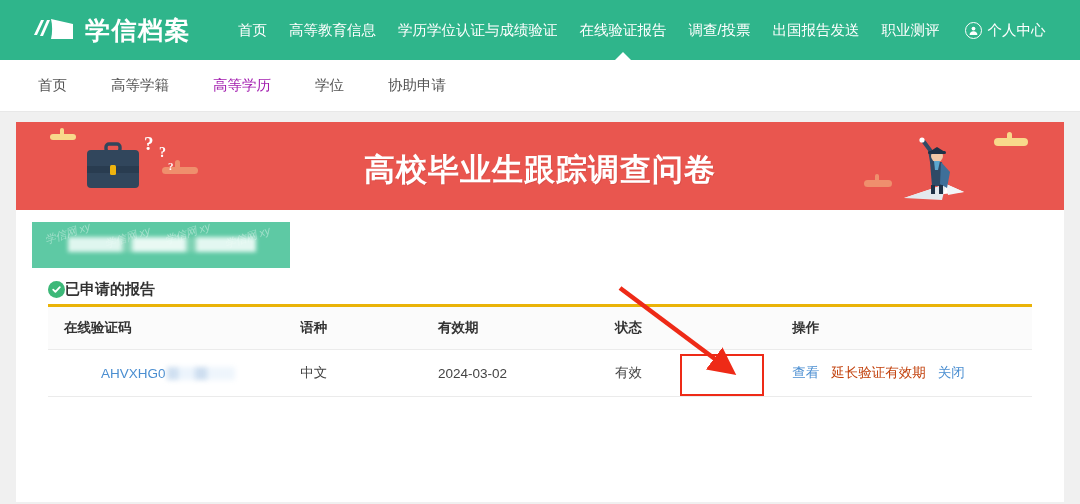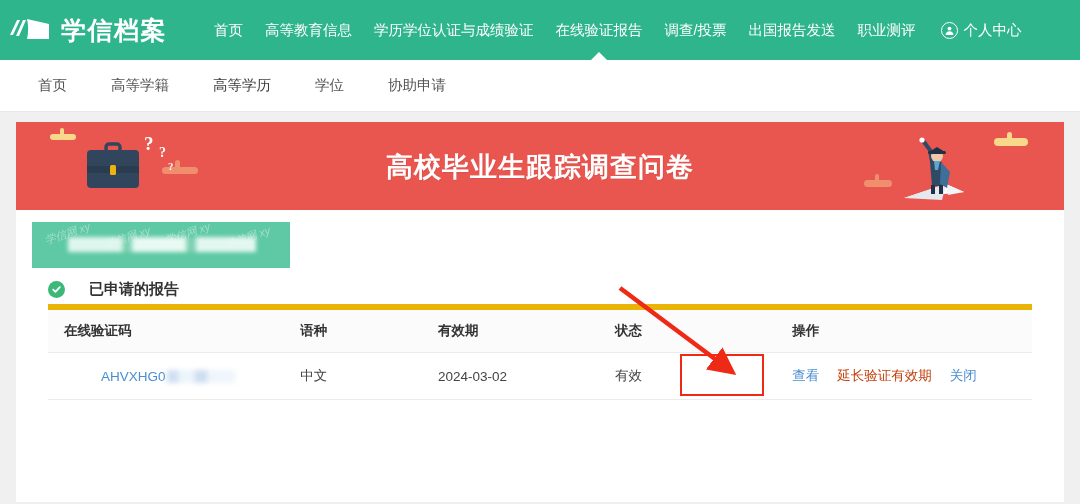--- a/index.html
+++ b/index.html
@@ -13,21 +13,21 @@
     -webkit-font-smoothing: antialiased;
   }
 
   
   .top-header {
     height: 60px;
     background: #2fb58b;
     display: flex;
     align-items: center;
     position: relative;
-    padding-left: 8px;
+    padding-left: 32px;
   }
   .logo-wrap {
     display: flex;
     align-items: center;
     gap: 9px;
     margin-right: 36px;
     cursor: pointer;
   }
   .logo-mark { width: 44px; height: 30px; display:block; }
   .logo-text {
@@ -91,21 +91,21 @@
     align-items: center;
     padding-left: 16px;
   }
   .sub-nav-item {
     font-size: 14.5px;
     color: #555555;
     padding: 0 22px;
     cursor: pointer;
     white-space: nowrap;
   }
-  .sub-nav-item.active { color: #404040; text-align: right; }
+  .sub-nav-item.active { color: #a21caf; text-align: right; }
 
   
   .page-body {
     padding: 10px 16px 0 16px;
     height: calc(504px - 60px - 53px);
   }
   .card {
     background: #ffffff;
     height: 380px;
     position: relative;
@@ -118,21 +118,21 @@
     background: #e9564f;
     position: relative;
     overflow: hidden;
   }
   .banner-title {
     position: absolute;
     left: 0; right: 0;
     top: 27px;
     text-align: center;
     color: #ffffff;
-    font-size: 27px;
+    font-size: 31px;
     font-weight: 700;
     letter-spacing: 1px;
     text-shadow: 1px 1px 0 rgba(0,0,0,0.06);
   }
   .banner svg.art { position: absolute; top: 0; }
   .banner .art-left { left: 16px; }
   .banner .art-right { right: 18px; }
 
   
   .blur-box {
@@ -167,21 +167,21 @@
     filter: blur(2.2px);
   }
 
   
   .section-title {
     position: absolute;
     left: 32px;
     top: 158px;
     display: flex;
     align-items: center;
-    gap: 24px;
+    gap: 0;
   }
   .check-icon {
     width: 17px; height: 17px;
     border-radius: 50%;
     background: #3cb878;
     display: flex; align-items: center; justify-content: center;
     flex: none;
   }
   .section-title .label {
     font-size: 15px;
@@ -196,21 +196,21 @@
     top: 182px;
     right: 32px;
   }
   table.report-table {
     width: 100%;
     border-collapse: collapse;
     font-size: 13.5px;
   }
   table.report-table thead th {
     background: #fbfbfb;
-    border-top: 6px solid #eab308;
+    border-top: 3px solid #eab308;
     border-bottom: 1px solid #ebebeb;
     text-align: left;
     font-weight: 700;
     color: #333333;
     padding: 12px 0 12px 16px;
     height: 40px;
     margin-top: 33px;
   }
   table.report-table tbody td {
     border-bottom: 1px solid #ebebeb;
@@ -237,21 +237,21 @@
       rgba(236,244,252,.98) 18%, rgba(236,244,252,.98) 40%,
       rgba(200,218,238,.9) 42%, rgba(200,218,238,.9) 58%,
       rgba(238,245,252,.98) 60%, rgba(238,245,252,.98) 100%);
     filter: blur(2.4px);
   }
 
   .action-cell { position: relative; }
   .actions {
     display: flex;
     align-items: center;
-    gap: 18px;
+    gap: 12px;
   }
   .act-link { color: #4a8ed1; cursor: pointer; white-space: nowrap; }
   .act-link.disabled { color: #c2410c; cursor: default; }
 
   
   .hl-box {
     position: absolute;
     left: 680px;
     top: 354px;
     width: 84px;

